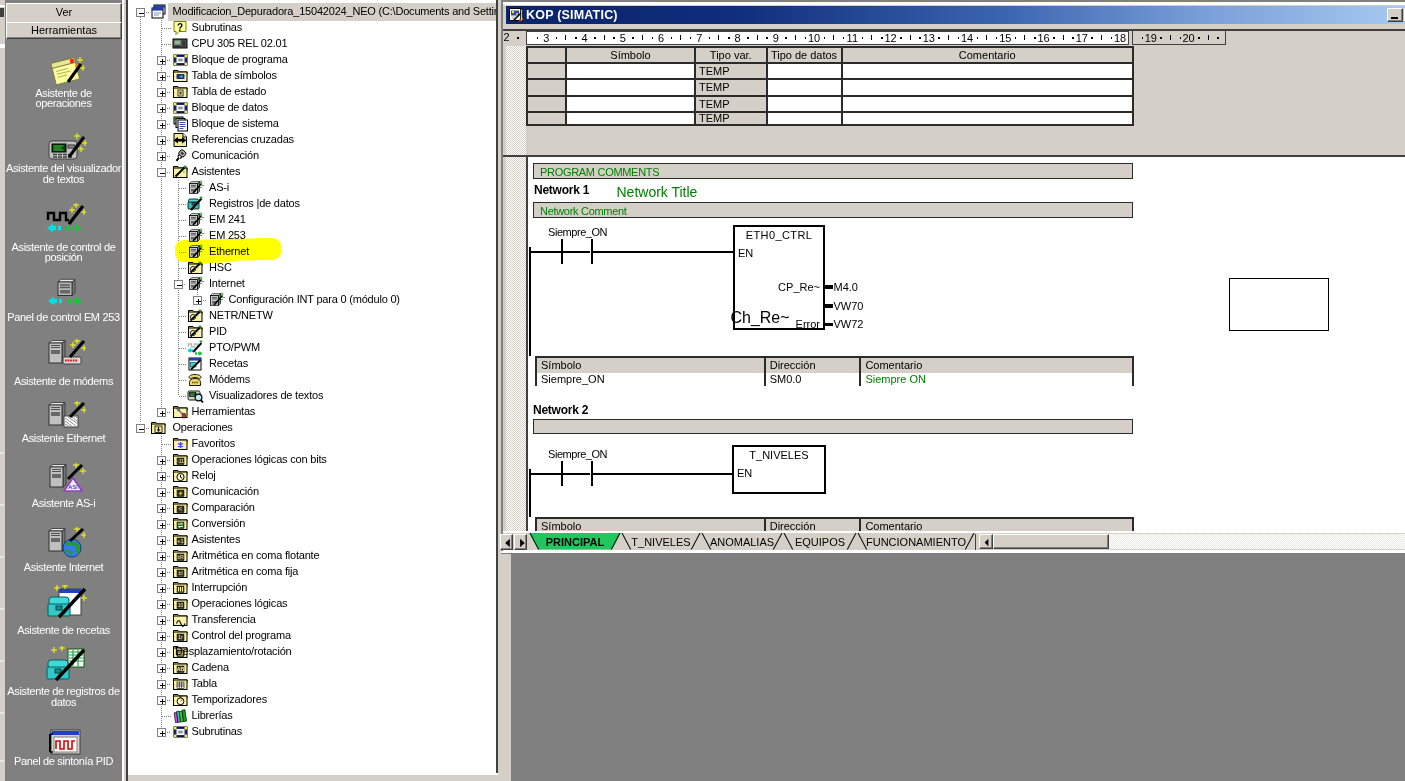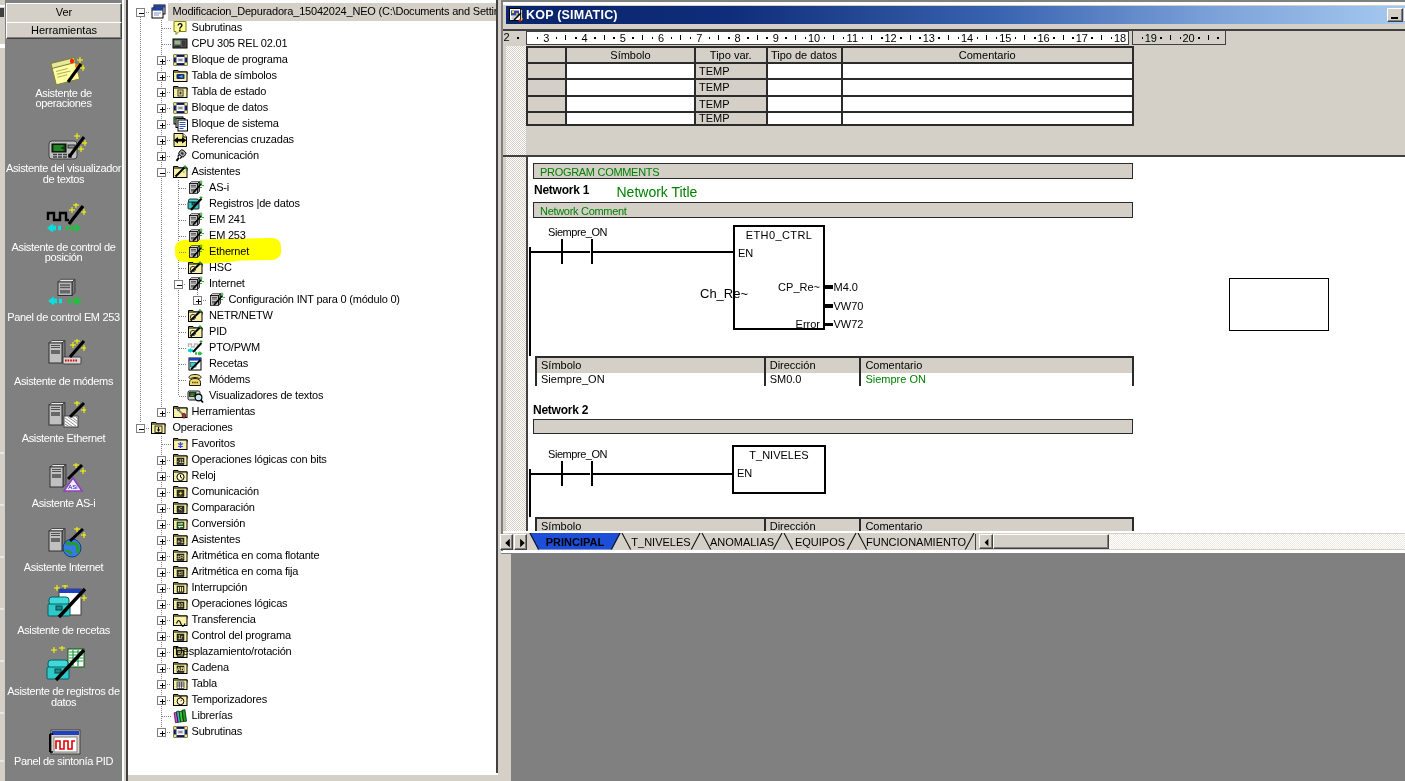--- a/index.html
+++ b/index.html
@@ -991,21 +991,21 @@
 <div class="ab" style="left:560.5px;top:238.5px;width:2.8px;height:25.5px;background:#000;"></div>
 <div class="ab" style="left:563.3px;top:250.5px;width:27.2px;height:2.4px;background:#000;"></div>
 <div class="ab" style="left:590.5px;top:238.5px;width:2.8px;height:25.5px;background:#000;"></div>
 <div class="ab" style="left:593.3px;top:250.5px;width:140px;height:2.4px;background:#000;"></div>
 <div class="ab" style="left:733px;top:225px;width:92px;height:104.5px;border:2.5px solid #000;background:#fff;"></div>
 <div class="ab" style="left:733px;top:228.5px;width:92px;text-align:center;font-size:11px;letter-spacing:0.4px;">ETH0_CTRL</div>
 <div class="ab" style="left:738px;top:246.5px;font-size:11px;">EN</div>
 <div class="ab" style="left:700px;top:280.6px;width:120px;text-align:right;font-size:11px;letter-spacing:0;">CP_Re~</div>
 <div class="ab" style="left:824.5px;top:285.1px;width:8px;height:3.6px;background:#000;"></div>
 <div class="ab" style="left:833.5px;top:280.6px;font-size:11px;">M4.0</div>
-<div class="ab" style="left:700px;top:286px;width:120px;text-align:left;font-size:13px;letter-spacing:0;">Ch_Re~</div>
+<div class="ab" style="left:700px;top:309px;width:120px;text-align:center;font-size:16px;letter-spacing:0;">Ch_Re~</div>
 <div class="ab" style="left:824.5px;top:304.3px;width:8px;height:3.6px;background:#000;"></div>
 <div class="ab" style="left:833.5px;top:299.8px;font-size:11px;">VW70</div>
 <div class="ab" style="left:700px;top:318.0px;width:120px;text-align:right;font-size:11px;letter-spacing:0;">Error</div>
 <div class="ab" style="left:824.5px;top:322.5px;width:8px;height:3.6px;background:#000;"></div>
 <div class="ab" style="left:833.5px;top:318.0px;font-size:11px;">VW72</div>
 <div class="ab" style="left:1228.5px;top:277.8px;width:100px;height:53.4px;border:1.6px solid #000;background:#fff;"></div>
 <div class="ab" style="left:535px;top:356.2px;width:599px;height:29.5px;background:#2b2b2b;"></div>
 <div class="ab" style="left:537px;top:358.2px;width:226.8px;height:14.4px;background:#d4d0c8;font-size:11px;line-height:14.4px;"><span style="padding-left:4px;">Símbolo</span></div>
 <div class="ab" style="left:765.7px;top:358.2px;width:93.8px;height:14.4px;background:#d4d0c8;font-size:11px;line-height:14.4px;"><span style="padding-left:4px;">Dirección</span></div>
 <div class="ab" style="left:861.4px;top:358.2px;width:270.6px;height:14.4px;background:#d4d0c8;font-size:11px;line-height:14.4px;"><span style="padding-left:4px;">Comentario</span></div>
@@ -1033,21 +1033,21 @@
 <div class="ab btn3d" style="left:499.5px;top:533.5px;width:13.5px;height:16.5px;">
     <svg width="13" height="16" viewBox="0 0 14 16">
       <path d="M9.5 3.5l-5 4.5 5 4.5z" fill="#000"></path>
     </svg>
   </div>
 <div class="ab btn3d" style="left:513.5px;top:533.5px;width:13.5px;height:16.5px;">
     <svg width="13" height="16" viewBox="0 0 14 16">
       <path d="M5.5 3.5l5 4.5-5 4.5z" fill="#000"></path>
     </svg>
   </div>
-<div class="ab" style="left:529px;top:532.6px;width:92px;height:17px;z-index:3;background:#1d4ed8;clip-path:polygon(0 0,92px 0,83px 100%,9px 100%);text-align:center;line-height:18px;font-size:11px;font-weight:bold;"><svg width="92" height="17" viewBox="0 0 92 17" style="position:absolute;left:0;top:0;">
+<div class="ab" style="left:529px;top:532.6px;width:92px;height:17px;z-index:3;background:#22c55e;clip-path:polygon(0 0,92px 0,83px 100%,9px 100%);text-align:center;line-height:18px;font-size:11px;font-weight:bold;"><svg width="92" height="17" viewBox="0 0 92 17" style="position:absolute;left:0;top:0;">
       <path d="M0.8 0L9.8 17M91.2 0L82.2 17" stroke="#1a1a1a" stroke-width="1.5" fill="none"></path>
     </svg>PRINCIPAL</div>
 <div class="ab" style="left:621px;top:532.6px;width:80px;height:17px;z-index:2;background:transparent;clip-path:polygon(0 0,80px 0,71px 100%,9px 100%);text-align:center;line-height:18px;font-size:11px;font-weight:normal;"><svg width="80" height="17" viewBox="0 0 80 17" style="position:absolute;left:0;top:0;">
       <path d="M0.8 0L9.8 17M79.2 0L70.2 17" stroke="#1a1a1a" stroke-width="1.5" fill="none"></path>
     </svg>T_NIVELES</div>
 <div class="ab" style="left:701px;top:532.6px;width:82px;height:17px;z-index:2;background:transparent;clip-path:polygon(0 0,82px 0,73px 100%,9px 100%);text-align:center;line-height:18px;font-size:11px;font-weight:normal;"><svg width="82" height="17" viewBox="0 0 82 17" style="position:absolute;left:0;top:0;">
       <path d="M0.8 0L9.8 17M81.2 0L72.2 17" stroke="#1a1a1a" stroke-width="1.5" fill="none"></path>
     </svg>ANOMALIAS</div>
 <div class="ab" style="left:783px;top:532.6px;width:74px;height:17px;z-index:2;background:transparent;clip-path:polygon(0 0,74px 0,65px 100%,9px 100%);text-align:center;line-height:18px;font-size:11px;font-weight:normal;"><svg width="74" height="17" viewBox="0 0 74 17" style="position:absolute;left:0;top:0;">
       <path d="M0.8 0L9.8 17M73.2 0L64.2 17" stroke="#1a1a1a" stroke-width="1.5" fill="none"></path>

